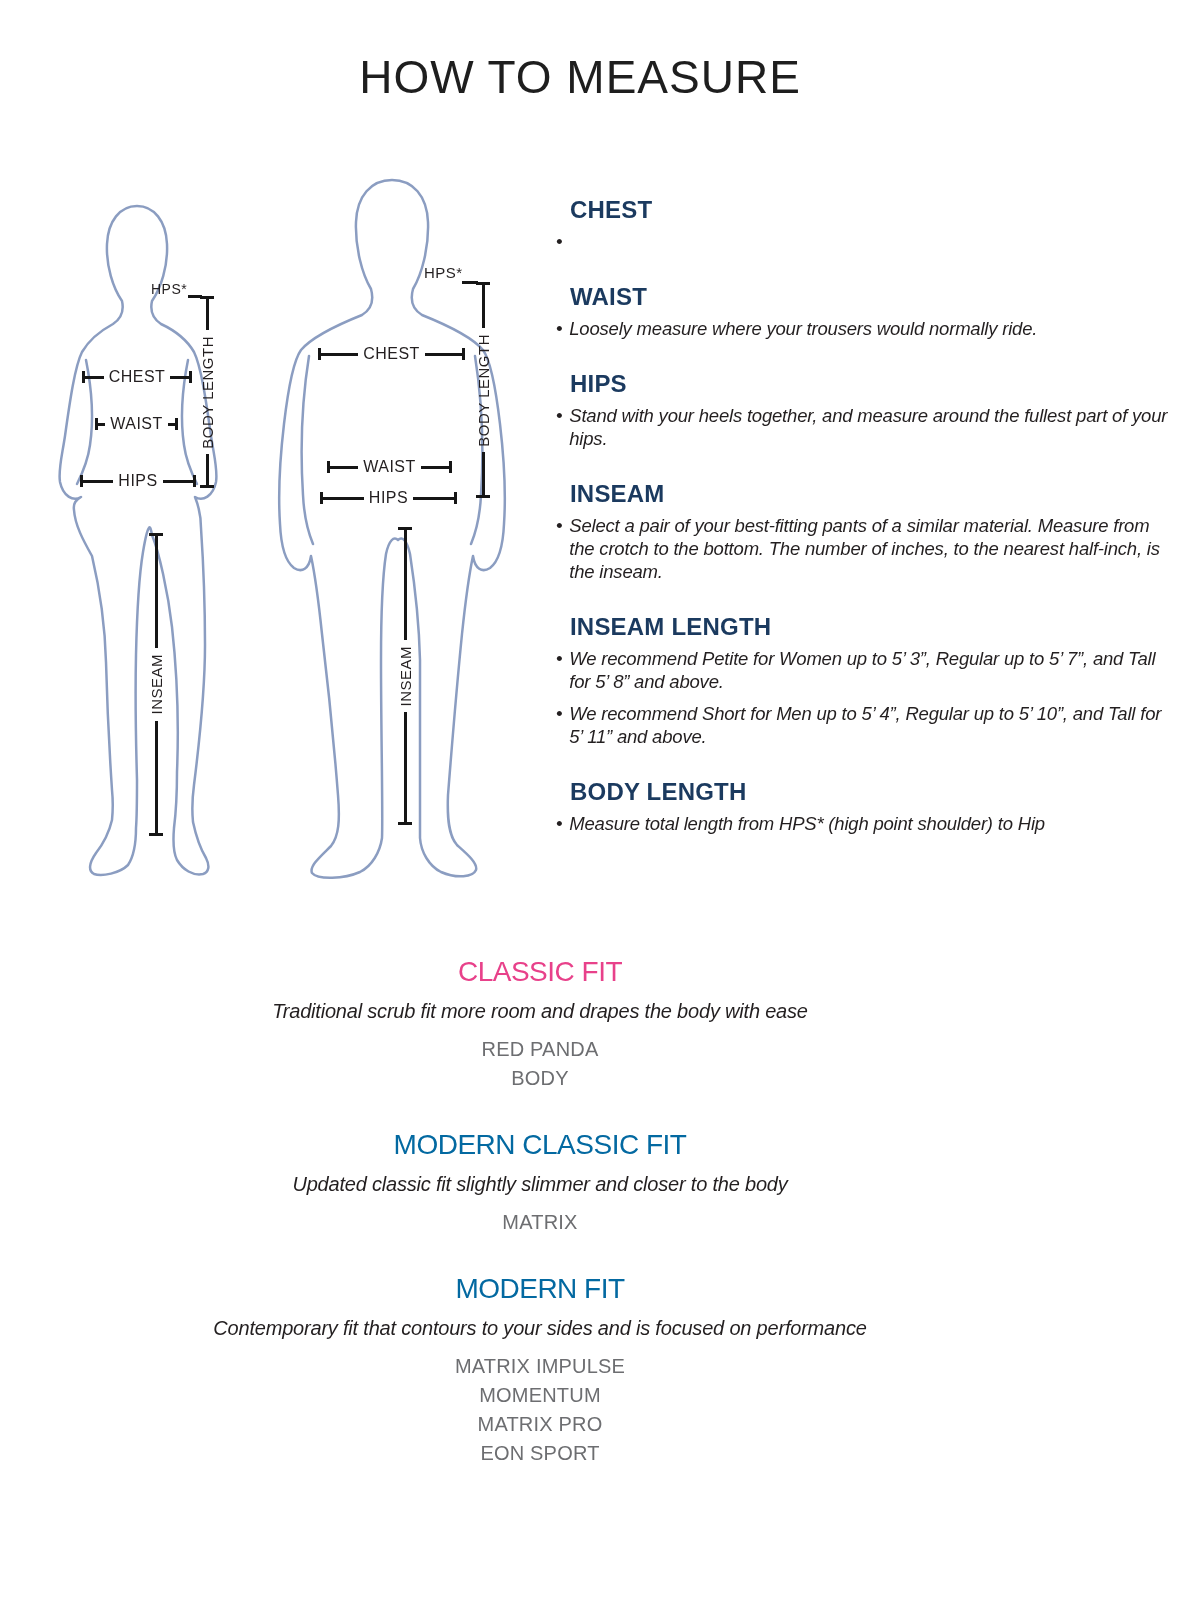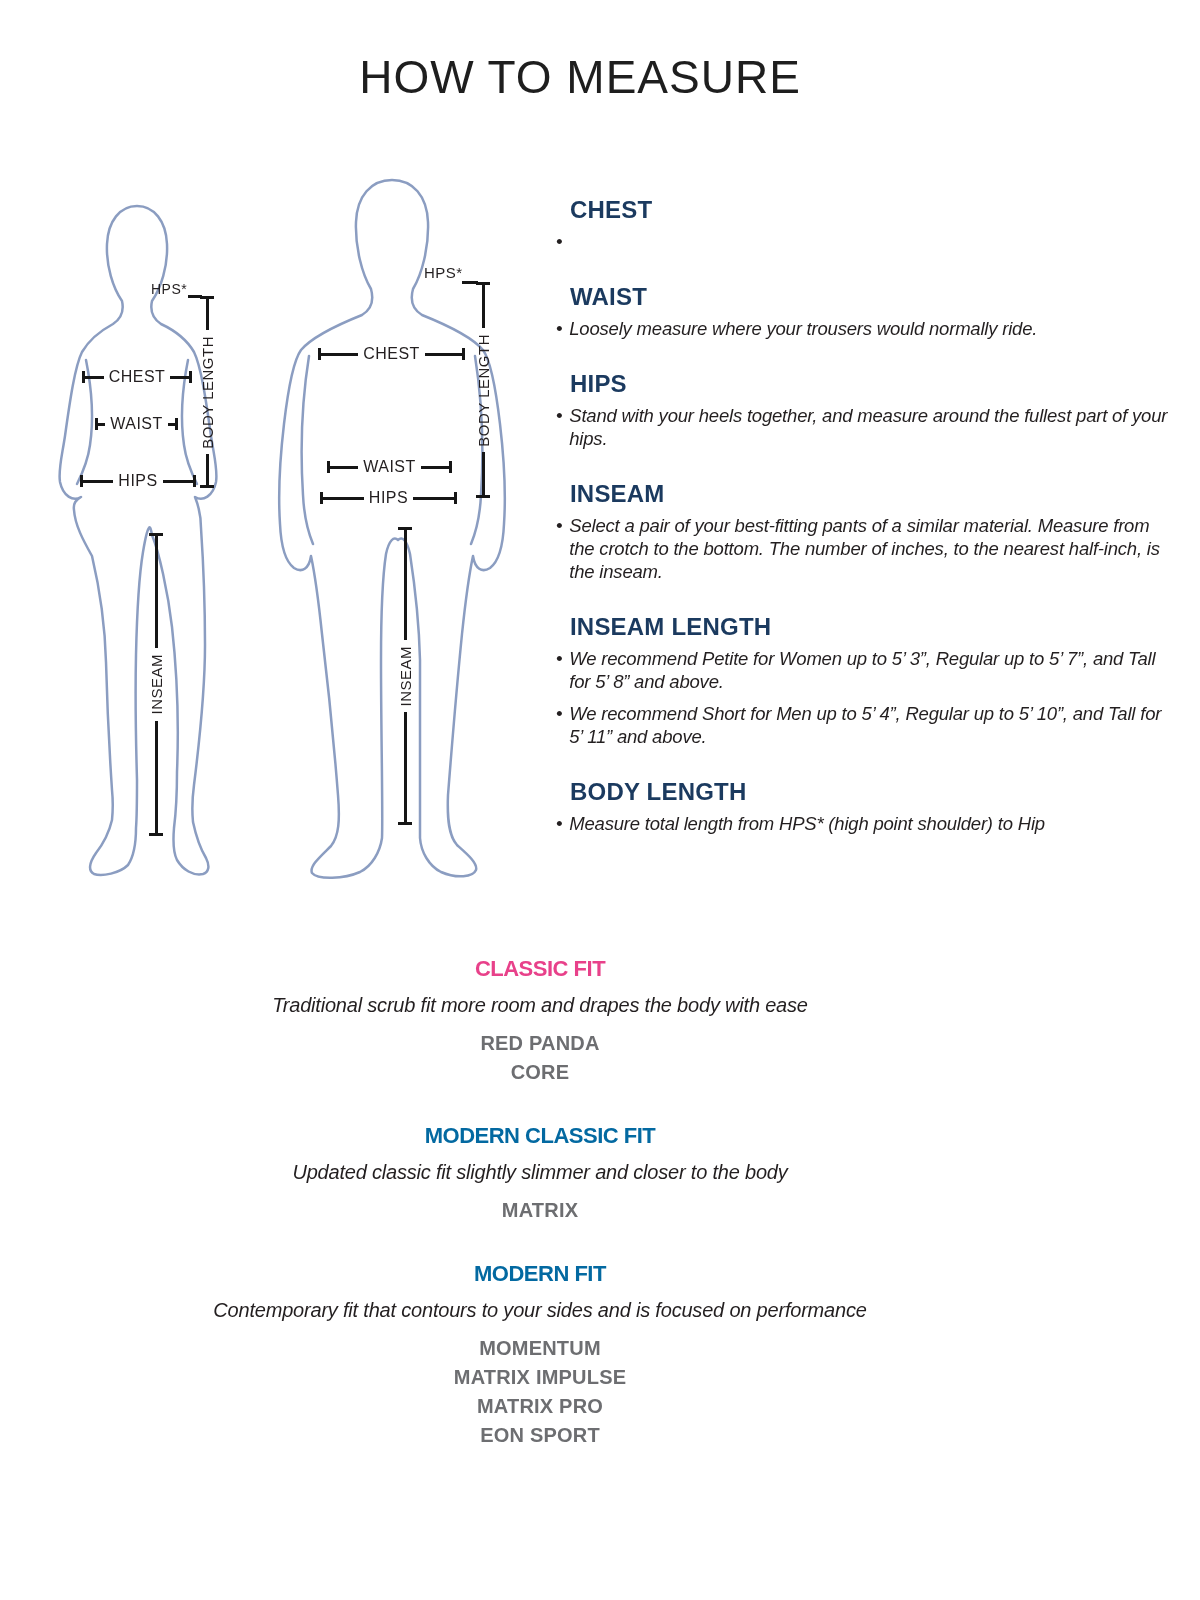--- a/index.html
+++ b/index.html
@@ -32,26 +32,26 @@
   .measures{position:absolute;left:556px;top:196px;width:616px;}
   .msec{margin:0 0 30px 0;}
   .msec h3{margin:0 0 6px 14px;font-size:24px;font-weight:bold;color:#1b3a5f;letter-spacing:.2px;}
   .bullet{display:flex;gap:7px;margin:0 0 9px 0;font-style:italic;font-size:18.5px;
           line-height:23px;letter-spacing:-.2px;color:#231f20;}
   .bullet .dot{flex:0 0 auto;}
 
   
   .fits{position:absolute;left:40px;top:956px;width:1000px;text-align:center;}
   .fit{margin:0 0 36px 0;}
-  .fit h2{margin:0 0 4px 0;font-size:22px;font-weight:bold;letter-spacing:-.5px;}
+  .fit h2{margin:0 0 4px 0;font-size:28px;font-weight:normal;letter-spacing:-.5px;}
   .fit-pink h2{color:#e8418a;}
   .fit-green h2{color:#0369a1;}
   .fit .desc{margin:12px 0 8px 0;font-style:italic;font-size:20px;letter-spacing:-.2px;color:#231f20;}
   .fit .products{margin-top:12px;}
-  .fit .products div{font-size:20px;font-weight:bold;color:#6d6e71;line-height:29px;letter-spacing:.2px;}
+  .fit .products div{font-size:20px;font-weight:normal;color:#6d6e71;line-height:29px;letter-spacing:.2px;}
 </style>
 </head>
 <body>
 
 <div id="page">
 
   <div class="title">HOW TO MEASURE</div>
 
   <svg class="fig-svg" viewBox="0 0 1200 1600" xmlns="http://www.w3.org/2000/svg">
 
@@ -222,35 +222,35 @@
       </div>
     </div>
   </div>
 
   <div class="fits">
     <div class="fit fit-pink">
       <h2>CLASSIC FIT</h2>
       <div class="desc">Traditional scrub fit more room and drapes the body with ease</div>
       <div class="products">
         <div>RED PANDA</div>
-        <div>CORE</div>
+        <div>BODY</div>
       </div>
     </div>
     <div class="fit fit-green">
       <h2>MODERN CLASSIC FIT</h2>
       <div class="desc">Updated classic fit slightly slimmer and closer to the body</div>
       <div class="products">
         <div>MATRIX</div>
       </div>
     </div>
     <div class="fit fit-green">
       <h2>MODERN FIT</h2>
       <div class="desc">Contemporary fit that contours to your sides and is focused on performance</div>
       <div class="products">
+        <div>MATRIX IMPULSE</div>
         <div>MOMENTUM</div>
-        <div>MATRIX IMPULSE</div>
         <div>MATRIX PRO</div>
         <div>EON SPORT</div>
       </div>
     </div>
   </div>
 
 </div>
 
 </body></html>

